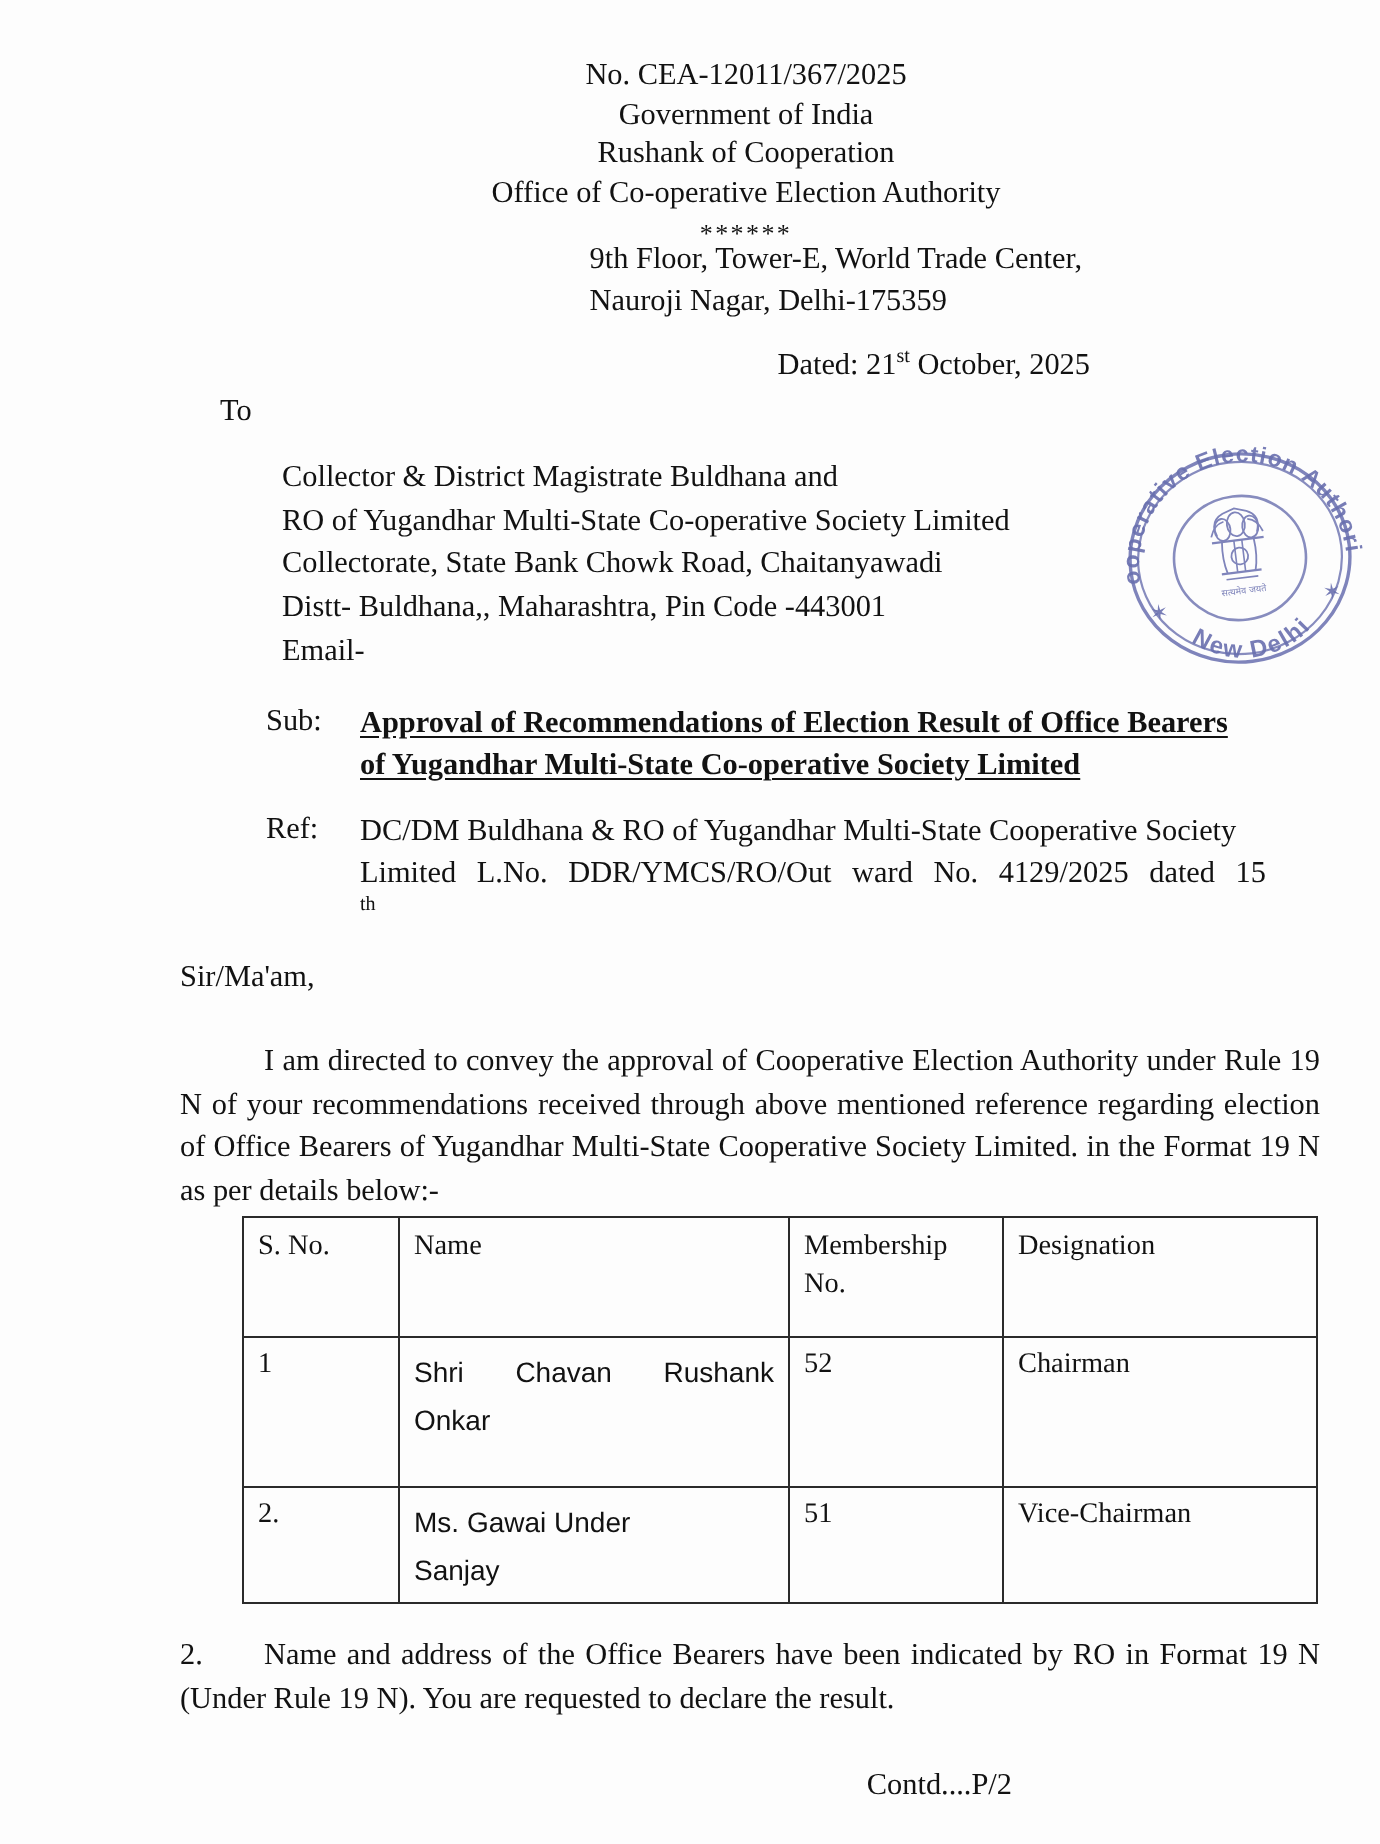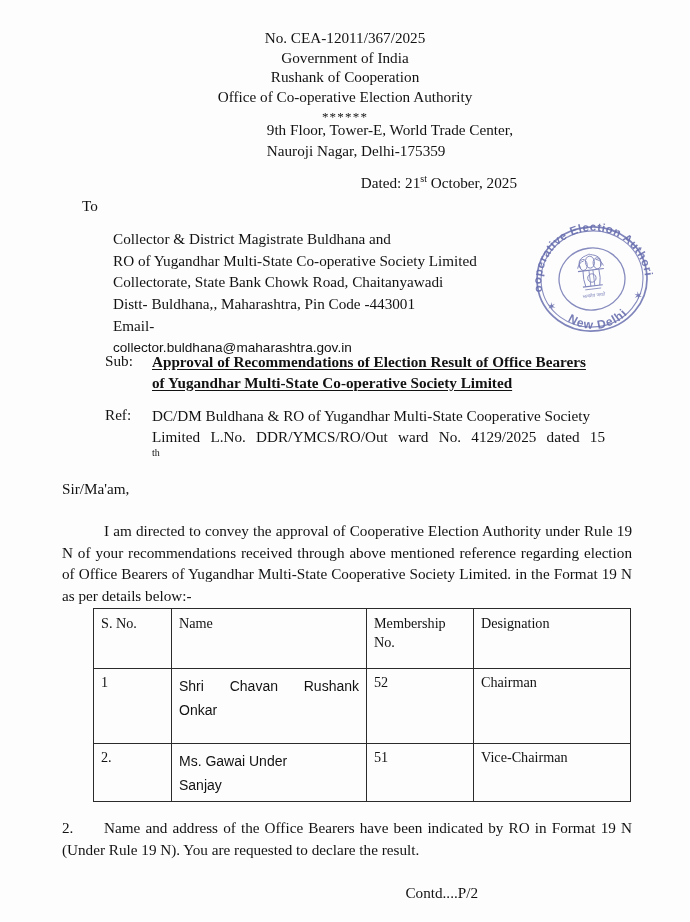--- a/index.html
+++ b/index.html
@@ -14,20 +14,21 @@
     font-family: "Liberation Serif", "DejaVu Serif", serif;
     color: #121212;
     overflow: hidden;
     position: relative;
   }
   .page {
     position: relative;
     width: 585px;
     height: 922px;
     box-sizing: border-box;
+    margin-left: 28px;
   }
 
   
   .letterhead {
     position: absolute;
     left: 0;
     top: 28px;
     width: 690px;
     text-align: center;
     line-height: 19.5px;
@@ -236,21 +237,20 @@
 
   <div class="to-label">To</div>
 
   <div class="recipient">
     <span>Collector &amp; District Magistrate Buldhana and</span>
     <span>RO of Yugandhar Multi-State Co-operative Society Limited</span>
     <span>Collectorate, State Bank Chowk Road, Chaitanyawadi</span>
     <span>Distt- Buldhana,, Maharashtra, Pin Code -443001</span>
     <span class="email-line">
         <span>Email- </span>
-        <span class="sans">collector.buldhana@maharashtra.gov.in</span>
       </span>
   </div>
 
   <div class="kv-row row-sub">
     <div class="kv-label">Sub:</div>
     <div class="kv-body">
       <span>Approval of Recommendations of Election Result of Office Bearers</span>
       <span>of Yugandhar Multi-State Co-operative Society Limited</span>
     </div>
   </div>

